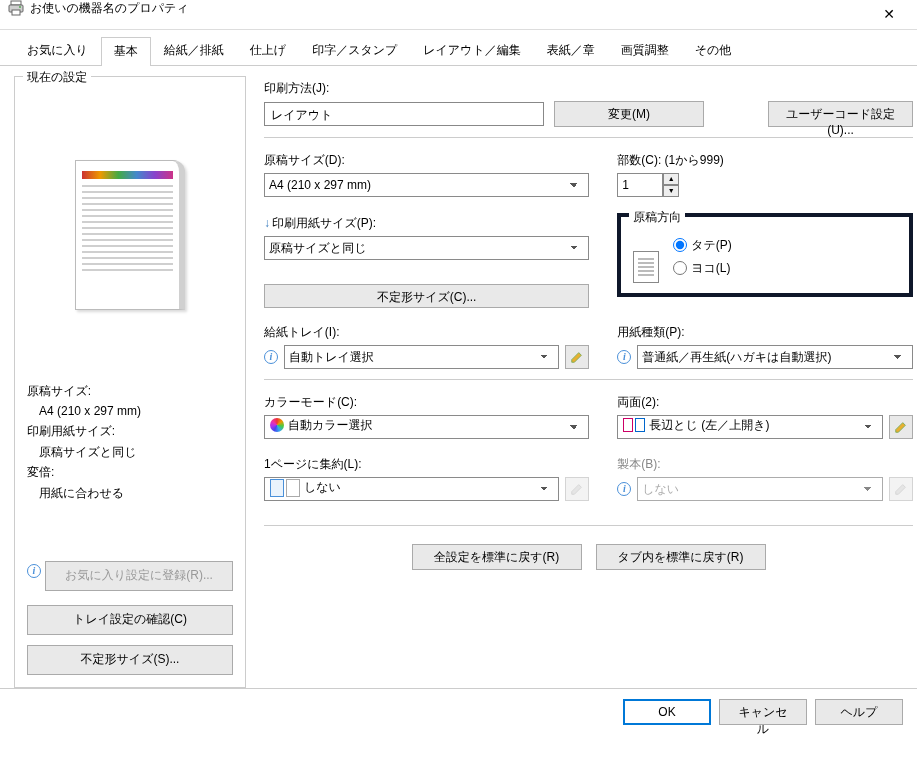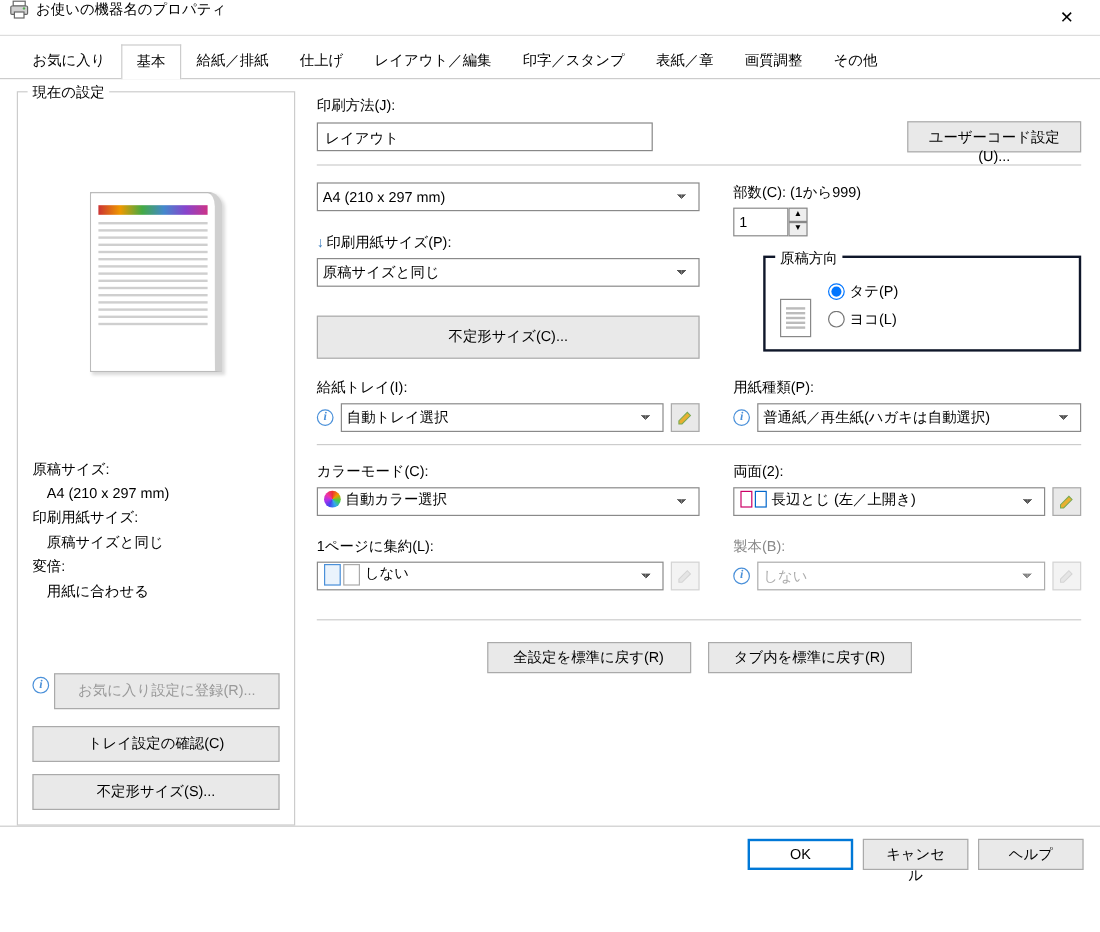--- a/index.html
+++ b/index.html
@@ -124,24 +124,23 @@
 .btn:disabled { color: #999; }
 select, input[type=text] {
   border: 1px solid #8a8a8a; background:#fff; height: 24px;
   font: inherit; padding: 2px 4px;
 }
 select { padding-right: 18px; }
 .cols { display:flex; gap: 28px; }
 .col { flex: 1; min-width: 0; }
 .sep { border: none; border-top: 1px solid #ccc; margin: 10px 0 14px 0; }
 .fieldset {
-  border: 2px solid #0f172a;
+  border: 4px solid #0f172a;
   padding: 14px 12px 10px 12px;
   position: relative;
-  margin-left: 25px;
 }
 .fieldset-title {
   position: absolute; top: -8px; left: 8px; background:#fff; padding:0 4px;
 }
 .radio-row { display:flex; align-items:center; gap:4px; margin: 6px 0; }
 .radio-row input { width:14px; height:14px; }
 .spinner { display:flex; }
 .spinner input { width: 46px; }
 .spinner .spins { display:flex; flex-direction:column; }
 .spinner .spins button { width:16px; height:12px; border:1px solid #888; background:#eee; font-size:7px; line-height:1; padding:0; cursor:pointer;}
@@ -193,22 +192,22 @@
   </span>
   <span class="title">お使いの機器名のプロパティ</span>
   <div class="close-x">✕</div>
 </div>
 
 <div class="tabs">
   <div class="tab">お気に入り</div>
   <div class="tab active">基本</div>
   <div class="tab">給紙／排紙</div>
   <div class="tab">仕上げ</div>
+  <div class="tab">印字／スタンプ</div>
   <div class="tab">レイアウト／編集</div>
-  <div class="tab">印字／スタンプ</div>
   <div class="tab">表紙／章</div>
   <div class="tab">画質調整</div>
   <div class="tab">その他</div>
 </div>
 
 <div class="content">
 
   <div class="left-panel">
     <div class="frame">
       <span class="frame-title">現在の設定</span>
@@ -253,41 +252,43 @@
       </div>
     </div>
   </div>
 
   <div class="right-panel">
 
     <div>
       <span class="label">印刷方法(J):</span>
       <div class="row">
         <div class="readonly-box">レイアウト</div>
+        <button class="btn wide"><span>変更(M)</span></button>
         <div style="flex:1"></div>
         <button class="btn wider"><span>ユーザーコード設定(U)...</span></button>
       </div>
     </div>
     <hr class="sep">
 
     <div class="cols">
       <div class="col" style="flex:1.1">
+        <span class="label">原稿サイズ(D):</span>
         <select class="custom" style="width:100%">
           <option>A4 (210 x 297 mm)</option>
         </select>
 
         <div style="margin-top:18px">
           <span class="label"><span class="arrow-down">↓</span><span>印刷用紙サイズ(P):</span></span>
           <select class="custom" style="width:100%">
             <option>原稿サイズと同じ</option>
           </select>
         </div>
 
         <div style="margin-top:24px">
-          <button class="btn" style="width:100%;height:36px">不定形サイズ(C)...</button>
+          <button class="btn" style="width:100%;height:24px">不定形サイズ(C)...</button>
         </div>
       </div>
 
       <div class="col">
         <span class="label">部数(C): (1から999)</span>
         <div class="spinner">
           <input type="text" value="1" style="">
           <div class="spins">
             <button>▲</button>
             <button>▼</button>

